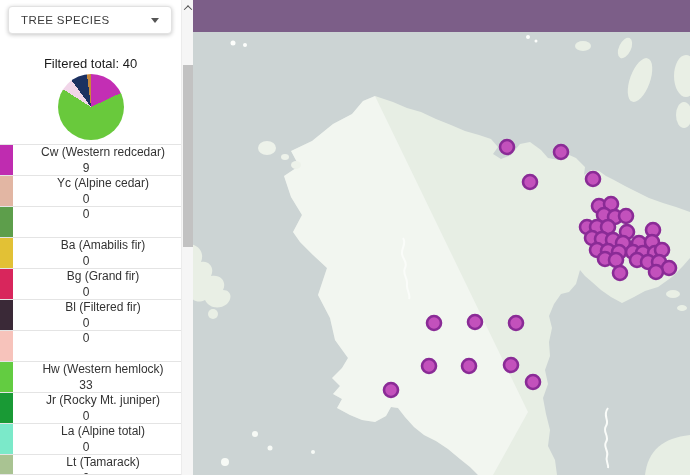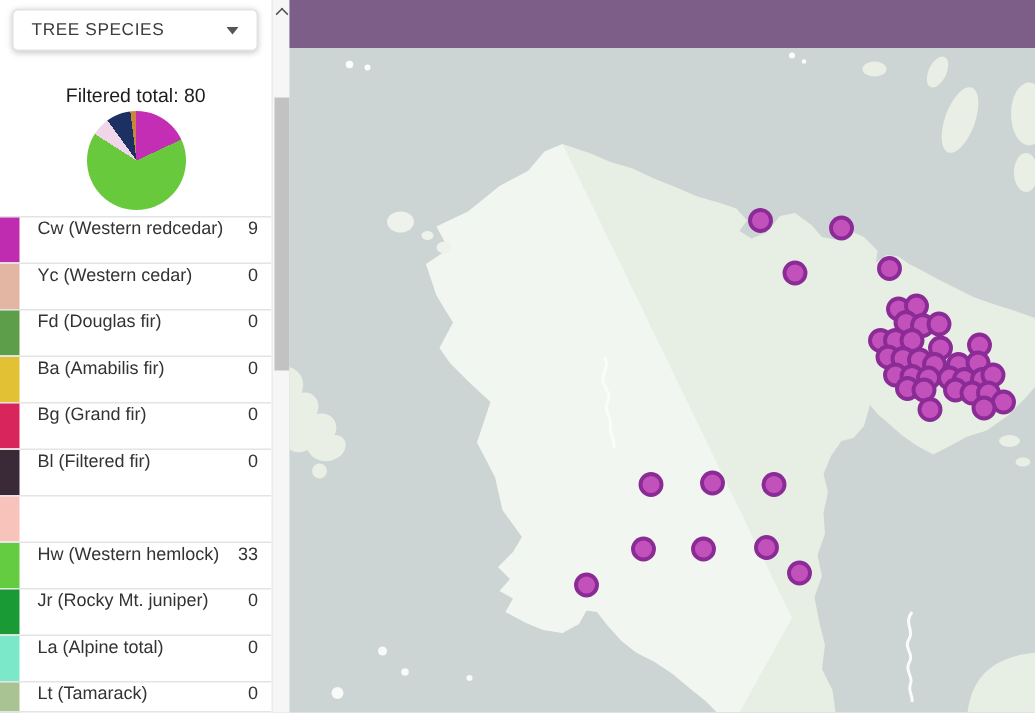--- a/index.html
+++ b/index.html
@@ -31,21 +31,21 @@
     position:absolute;left:0;top:56px;width:181px;text-align:center;
     font-size:13px;color:#1c1c1c;
   }
   .pie{
     position:absolute;left:58px;top:74px;width:66px;height:66px;border-radius:50%;
   }
   
   .species-list{position:absolute;left:0;top:144px;width:181px;}
   .species-row{
     position:relative;height:30px;border-top:1px solid #e4e4e4;
-    display:flex;align-items:flex-start;background:#ffffff;cursor:pointer;
+    display:flex;align-items:center;background:#ffffff;cursor:pointer;flex-direction:column;
   }
   .swatch{
     position:absolute;left:0;top:0;bottom:0;width:13px;
   }
   .species-label{
     margin-left:25px;font-size:12px;color:#333;white-space:nowrap;
     flex:1;
   }
   .species-count{
     font-size:12px;color:#333;margin-right:9px;text-align:right;
@@ -82,38 +82,37 @@
 </head>
 <body>
 
 <div class="sidebar">
 
   <div class="dropdown">
     <span class="dropdown-label">TREE SPECIES</span>
     <span class="caret-down"></span>
   </div>
 
-  <div class="summary-title">Filtered total: 80</div>
+  <div class="summary-title">Filtered total: 40</div>
 
   <div class="pie" id="pie" style="background: conic-gradient(rgb(195, 46, 180) 0deg, rgb(195, 46, 180) 64.8deg, rgb(105, 201, 60) 64.8deg, rgb(105, 201, 60) 302.4deg, rgb(241, 214, 233) 302.4deg, rgb(241, 214, 233) 324deg, rgb(28, 49, 97) 324deg, rgb(28, 49, 97) 352.8deg, rgb(200, 136, 59) 352.8deg, rgb(200, 136, 59) 360deg);"></div>
 
   <div class="species-list" id="species-list">
       <div class="species-row">
         <span class="swatch" style="background: rgb(191, 44, 176);"></span>
         <span class="species-label">Cw (Western redcedar)</span>
         <span class="species-count">9</span>
       </div>
       <div class="species-row">
         <span class="swatch" style="background: rgb(226, 182, 163);"></span>
-        <span class="species-label">Yc (Western cedar)</span>
+        <span class="species-label">Yc (Alpine cedar)</span>
         <span class="species-count">0</span>
       </div>
       <div class="species-row">
         <span class="swatch" style="background: rgb(93, 158, 75);"></span>
-        <span class="species-label">Fd (Douglas fir)</span>
         <span class="species-count">0</span>
       </div>
       <div class="species-row">
         <span class="swatch" style="background: rgb(226, 193, 53);"></span>
         <span class="species-label">Ba (Amabilis fir)</span>
         <span class="species-count">0</span>
       </div>
       <div class="species-row">
         <span class="swatch" style="background: rgb(216, 38, 92);"></span>
         <span class="species-label">Bg (Grand fir)</span>

